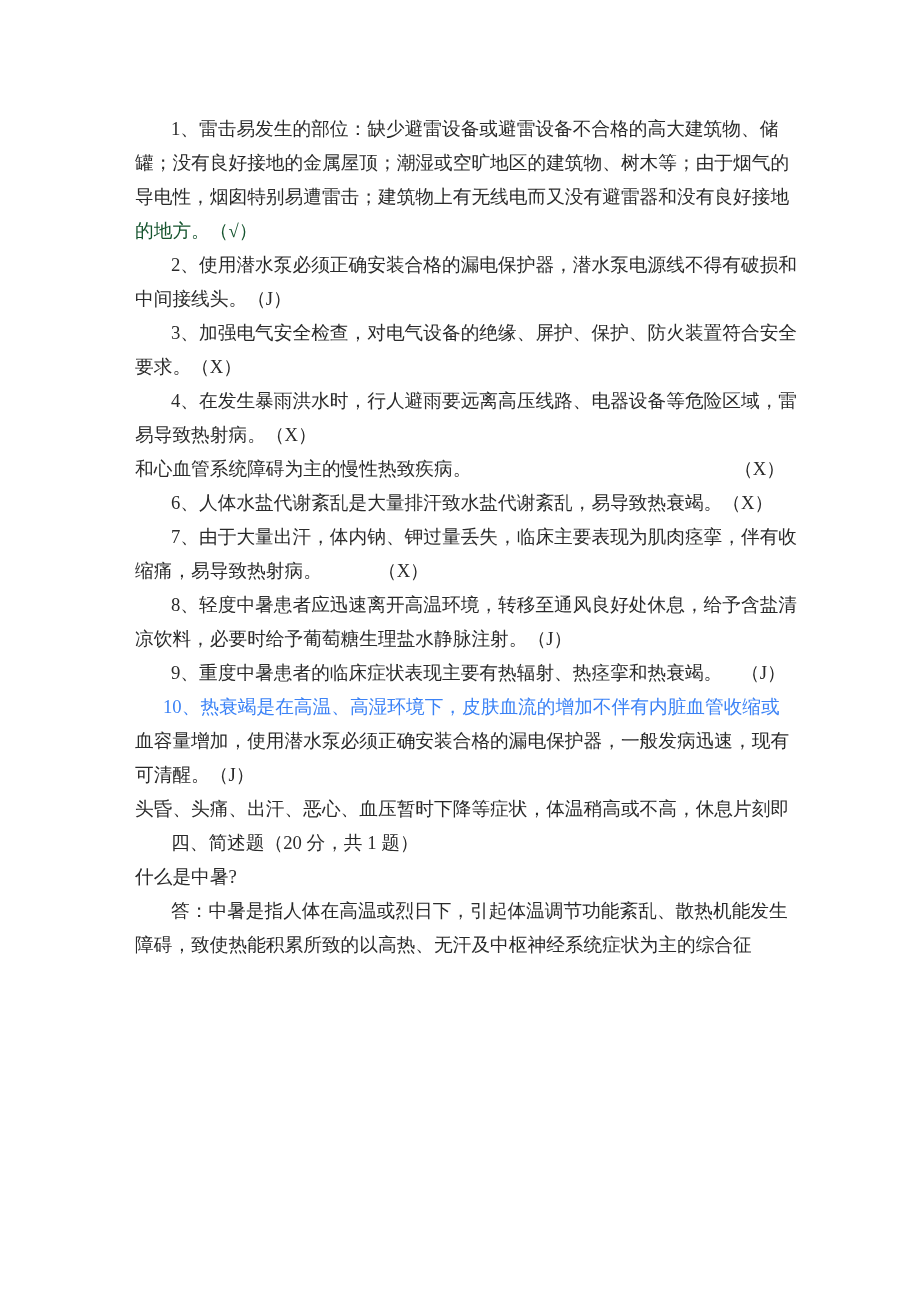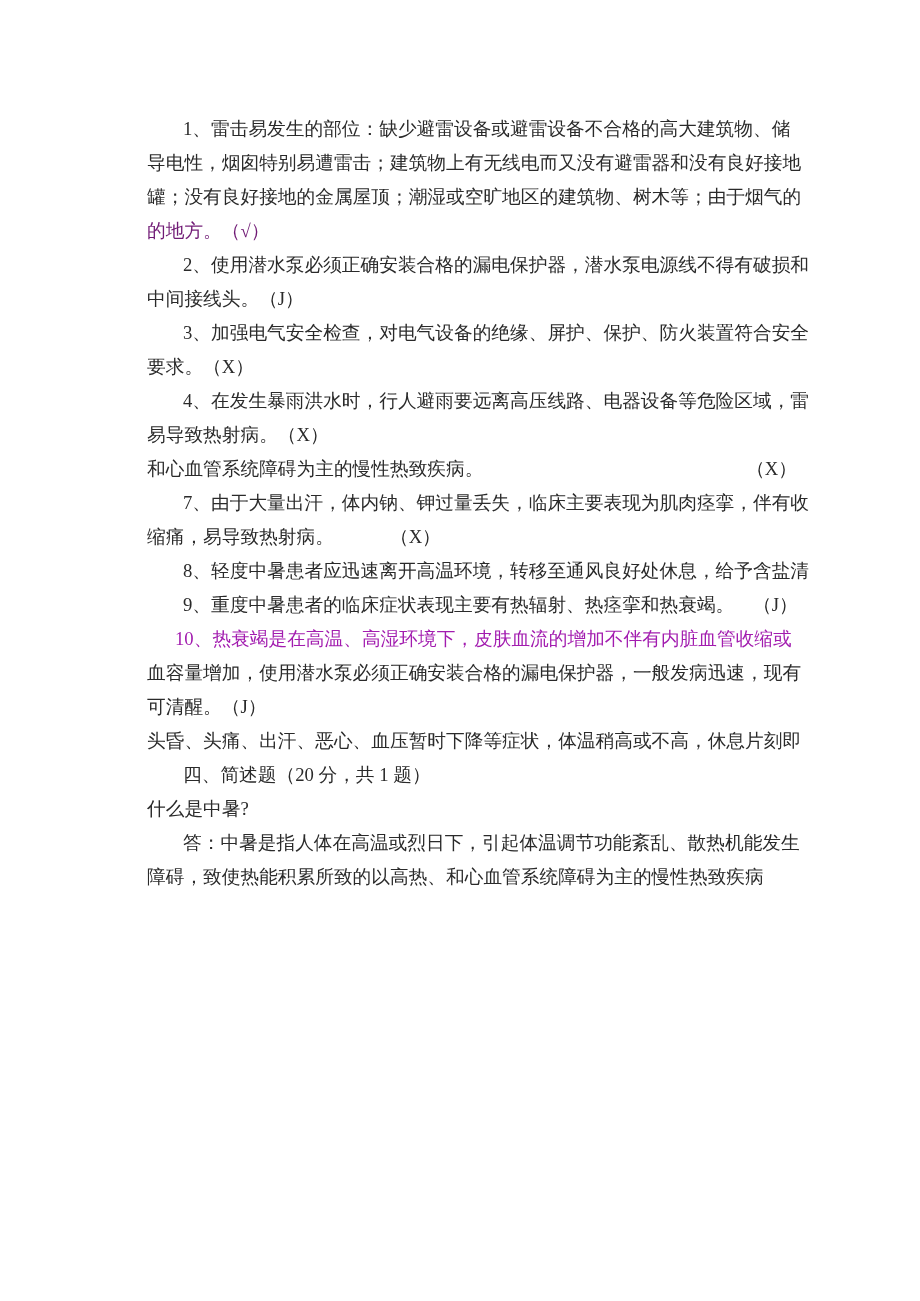--- a/index.html
+++ b/index.html
@@ -20,21 +20,20 @@
     width: 920px;
     height: 1301px;
     background: #ffffff;
     overflow: hidden;
   }
   .content {
     position: absolute;
     left: 135px;
     top: 112px;
     width: 650px;
-    margin-left: 12px;
   }
   .line {
     height: 34px;
     line-height: 34px;
     font-size: 18.7px;
     color: #2a2a2a;
     white-space: pre;
     letter-spacing: 0;
   }
   .line.split {
@@ -45,36 +44,38 @@
   .line.split span {
     white-space: pre;
   }
 </style>
 </head>
 <body style="background: rgb(255, 255, 255);">
 
 <div class="page">
   <div class="content" id="doc-content">
       <div class="line" style="color: rgb(42, 42, 42); padding-left: 36px;">1、雷击易发生的部位：缺少避雷设备或避雷设备不合格的高大建筑物、储</div>
+      <div class="line" style="color: rgb(42, 42, 42);">罐；没有良好接地的金属屋顶；潮湿或空旷地区的建筑物、树木等；由于烟气的</div>
       <div class="line" style="color: rgb(42, 42, 42);">导电性，烟囱特别易遭雷击；建筑物上有无线电而又没有避雷器和没有良好接地</div>
-      <div class="line" style="color: rgb(42, 42, 42);">罐；没有良好接地的金属屋顶；潮湿或空旷地区的建筑物、树木等；由于烟气的</div>
-      <div class="line" style="color: #701a75;">的地方。（√）</div>
+      <div class="line" style="color: #14532d;">的地方。（√）</div>
       <div class="line" style="color: rgb(42, 42, 42); padding-left: 36px;">2、使用潜水泵必须正确安装合格的漏电保护器，潜水泵电源线不得有破损和</div>
       <div class="line" style="color: rgb(42, 42, 42);">中间接线头。（J）</div>
       <div class="line" style="color: rgb(42, 42, 42); padding-left: 36px;">3、加强电气安全检查，对电气设备的绝缘、屏护、保护、防火装置符合安全</div>
       <div class="line" style="color: rgb(42, 42, 42);">要求。（X）</div>
       <div class="line" style="color: rgb(42, 42, 42); padding-left: 36px;">4、在发生暴雨洪水时，行人避雨要远离高压线路、电器设备等危险区域，雷</div>
       <div class="line" style="color: rgb(42, 42, 42);">易导致热射病。（X）</div>
       <div class="line split" style="color: rgb(42, 42, 42);"><span>和心血管系统障碍为主的慢性热致疾病。</span><span>（X）</span></div>
+      <div class="line" style="color: rgb(42, 42, 42); padding-left: 36px;">6、人体水盐代谢紊乱是大量排汗致水盐代谢紊乱，易导致热衰竭。（X）</div>
       <div class="line" style="color: rgb(42, 42, 42); padding-left: 36px;">7、由于大量出汗，体内钠、钾过量丢失，临床主要表现为肌肉痉挛，伴有收</div>
       <div class="line" style="color: rgb(42, 42, 42);">缩痛，易导致热射病。　　　（X）</div>
       <div class="line" style="color: rgb(42, 42, 42); padding-left: 36px;">8、轻度中暑患者应迅速离开高温环境，转移至通风良好处休息，给予含盐清</div>
+      <div class="line" style="color: rgb(42, 42, 42);">凉饮料，必要时给予葡萄糖生理盐水静脉注射。（J）</div>
       <div class="line" style="color: rgb(42, 42, 42); padding-left: 36px;">9、重度中暑患者的临床症状表现主要有热辐射、热痉挛和热衰竭。　（J）</div>
-      <div class="line" style="color: #a21caf; padding-left: 28px;">10、热衰竭是在高温、高湿环境下，皮肤血流的增加不伴有内脏血管收缩或</div>
+      <div class="line" style="color: #3b82f6; padding-left: 28px;">10、热衰竭是在高温、高湿环境下，皮肤血流的增加不伴有内脏血管收缩或</div>
       <div class="line" style="color: rgb(42, 42, 42);">血容量增加，使用潜水泵必须正确安装合格的漏电保护器，一般发病迅速，现有</div>
       <div class="line" style="color: rgb(42, 42, 42);">可清醒。（J）</div>
       <div class="line" style="color: rgb(42, 42, 42);">头昏、头痛、出汗、恶心、血压暂时下降等症状，体温稍高或不高，休息片刻即</div>
       <div class="line" style="color: rgb(42, 42, 42); padding-left: 36px;">四、简述题（20 分，共 1 题）</div>
       <div class="line" style="color: rgb(42, 42, 42);">什么是中暑?</div>
       <div class="line" style="color: rgb(42, 42, 42); padding-left: 36px;">答：中暑是指人体在高温或烈日下，引起体温调节功能紊乱、散热机能发生</div>
-      <div class="line" style="color: rgb(42, 42, 42);">障碍，致使热能积累所致的以高热、和心血管系统障碍为主的慢性热致疾病</div>
+      <div class="line" style="color: rgb(42, 42, 42);">障碍，致使热能积累所致的以高热、无汗及中枢神经系统症状为主的综合征</div>
     </div>
 </div>
 
 </body></html>

